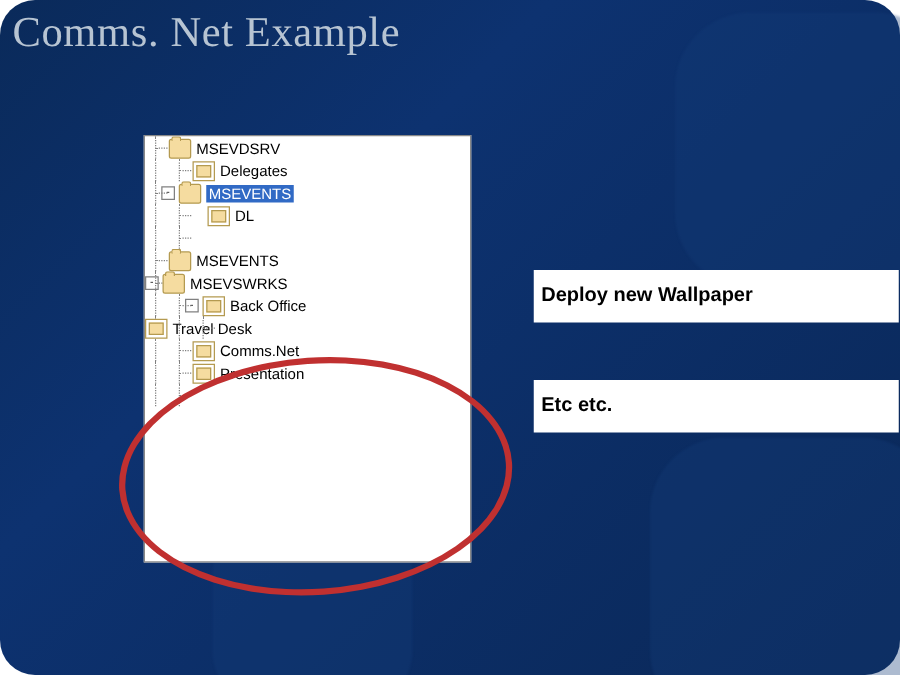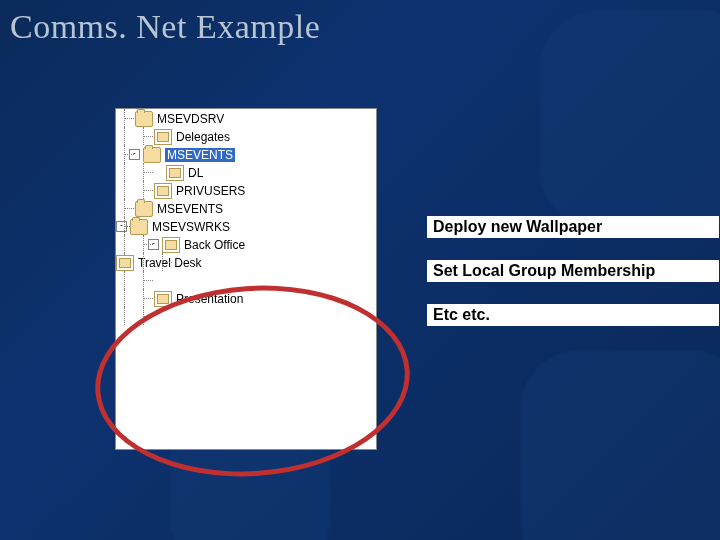--- a/index.html
+++ b/index.html
@@ -1,62 +1,61 @@
 <!DOCTYPE html>
 <html><head>
 <meta charset="utf-8">
 <style>
 html,body{margin:0;padding:0;width:720px;height:540px;overflow:hidden;font-family:"Times New Roman",serif;}
-.slide{position:relative;width:720px;height:540px;background:linear-gradient(135deg,#0a2a5a 0%,#0d3270 35%,#0a2858 100%);}
+.slide{position:relative;width:720px;height:540px;background:linear-gradient(135deg,#0a2a5a 0%,#0d3270 35%,#0a2858 100%);border-radius:28px;}
 .blob{position:absolute;border-radius:80px;background:rgba(20,60,120,.35);filter:blur(1px);}
 .blob.b1{width:220px;height:220px;right:-40px;top:10px;border-radius:60px;}
 .blob.b2{width:230px;height:230px;right:-30px;bottom:-40px;border-radius:60px;}
 .blob.b3{width:160px;height:160px;left:170px;bottom:-30px;border-radius:50px;}
 .title{position:absolute;left:10px;top:8px;color:#b7c4d2;font-size:34px;letter-spacing:.5px;}
 .tree{position:absolute;left:115px;top:108px;width:260px;height:340px;background:#fff;font-family:Tahoma,Arial,sans-serif;font-size:12px;color:#000;border:1px solid #888;overflow:hidden;}
 .row{position:relative;height:18px;line-height:18px;white-space:nowrap;}
 .row .line-vert{position:absolute;left:0;top:0;width:1px;height:18px;border-left:1px dotted #808080;}
 .row .line-horz{position:absolute;top:9px;height:1px;border-top:1px dotted #808080;}
 .exp{display:inline-block;width:9px;height:9px;border:1px solid #808080;background:#fff;font:8px/7px monospace;text-align:center;color:#000;margin-right:3px;vertical-align:middle;}
 .icon{display:inline-block;width:16px;height:14px;vertical-align:middle;margin-right:4px;position:relative;}
 .icon.folder{background:#f5dca0;border:1px solid #b49a50;border-radius:2px;}
 .icon.folder::before{content:"";position:absolute;left:1px;top:-3px;width:6px;height:3px;background:#f5dca0;border:1px solid #b49a50;border-bottom:none;border-radius:2px 2px 0 0;}
 .icon.ou{background:#fff;border:1px solid #b49a50;}
 .icon.ou::before{content:"";position:absolute;left:2px;top:2px;width:10px;height:8px;background:#f5dca0;border:1px solid #b49a50;}
 .lbl{vertical-align:middle;}
 .sel .lbl{background:#316ac5;color:#fff;padding:0 2px;}
 .circle{position:absolute;left:95px;top:286px;width:305px;height:180px;border:5px solid #c03030;border-radius:50%;transform:rotate(-4deg);pointer-events:none;}
-.anno{position:absolute;left:427px;width:280px;color:#000;background:#fff;font-family:Arial,sans-serif;font-size:16px;font-weight:700;padding:2px 6px;}
+.anno{position:absolute;left:427px;width:280px;color:#000;background:#fff;font-family:Arial,sans-serif;font-size:16px;font-weight:700;padding:12px 6px;}
 .anno.a1{top:216px;}
 .anno.a2{top:260px;}
 .anno.a3{top:304px;}
 </style>
 </head>
 <body>
 
 <div class="slide">
   <div class="blob b1"></div>
   <div class="blob b2"></div>
   <div class="blob b3"></div>
 
   <div class="title">Comms. Net Example</div>
 
   <div class="tree" id="tree">
       <div class="row"><span class="line-vert" style="left: 8px;"></span><span class="line-horz" style="left: 8px; width: 10px;"></span><span style="padding-left: 19px;"><span class="icon folder"></span><span class="lbl">MSEVDSRV</span></span></div>
       <div class="row"><span class="line-vert" style="left: 8px;"></span><span class="line-vert" style="left: 27px;"></span><span class="line-horz" style="left: 27px; width: 10px;"></span><span style="padding-left: 38px;"><span class="icon ou"></span><span class="lbl">Delegates</span></span></div>
       <div class="row sel"><span class="line-vert" style="left: 8px;"></span><span class="line-horz" style="left: 8px; width: 10px;"></span><span style="padding-left: 13px;"><span class="exp">-</span><span class="icon folder"></span><span class="lbl">MSEVENTS</span></span></div>
       <div class="row"><span class="line-vert" style="left: 8px;"></span><span class="line-vert" style="left: 27px;"></span><span class="line-horz" style="left: 27px; width: 10px;"></span><span style="padding-left: 38px; margin-left: 12px;"><span class="icon ou"></span><span class="lbl">DL</span></span></div>
-      <div class="row"><span class="line-vert" style="left: 8px;"></span><span class="line-vert" style="left: 27px;"></span><span class="line-horz" style="left: 27px; width: 10px;"></span><span style="padding-left: 38px;"><span class="icon ou"></span><span class="lbl">PRIVUSERS</span></span></div>
+      <div class="row"><span class="line-vert" style="left: 8px;"></span><span class="line-vert" style="left: 27px;"></span><span class="line-horz" style="left: 27px; width: 10px;"></span></div>
       <div class="row"><span class="line-vert" style="left: 8px;"></span><span class="line-horz" style="left: 8px; width: 10px;"></span><span style="padding-left: 19px;"><span class="icon folder"></span><span class="lbl">MSEVENTS</span></span></div>
       <div class="row"><span class="line-vert" style="left: 8px;"></span><span class="line-horz" style="left: 8px; width: 10px;"></span><span style=""><span class="exp">-</span><span class="icon folder"></span><span class="lbl">MSEVSWRKS</span></span></div>
       <div class="row"><span class="line-vert" style="left: 8px;"></span><span class="line-vert" style="left: 27px;"></span><span class="line-horz" style="left: 27px; width: 10px;"></span><span style="padding-left: 32px;"><span class="exp">-</span><span class="icon ou"></span><span class="lbl">Back Office</span></span></div>
       <div class="row"><span class="line-vert" style="left: 8px;"></span><span class="line-vert" style="left: 27px;"></span><span class="line-vert" style="left: 46px;"></span><span class="line-horz" style="left: 46px; width: 10px;"></span><span style=""><span class="icon ou"></span><span class="lbl">Travel Desk</span></span></div>
-      <div class="row"><span class="line-vert" style="left: 8px;"></span><span class="line-vert" style="left: 27px;"></span><span class="line-horz" style="left: 27px; width: 10px;"></span></div>
+      <div class="row"><span class="line-vert" style="left: 8px;"></span><span class="line-vert" style="left: 27px;"></span><span class="line-horz" style="left: 27px; width: 10px;"></span><span style="padding-left: 38px;"><span class="icon ou"></span><span class="lbl">Comms.Net</span></span></div>
       <div class="row"><span class="line-vert" style="left: 8px;"></span><span class="line-vert" style="left: 27px;"></span><span class="line-horz" style="left: 27px; width: 10px;"></span><span style="padding-left: 38px;"><span class="icon ou"></span><span class="lbl">Presentation</span></span></div>
       <div class="row"><span class="line-vert" style="left: 8px;"></span><span class="line-vert" style="left: 27px;"></span><span class="line-horz" style="left: 27px; width: 10px;"></span></div>
     </div>
 
   <div class="circle"></div>
 
   <div class="anno a1">Deploy new Wallpaper</div>
-  <div class="anno a2">Set Local Group Membership</div>
   <div class="anno a3">Etc etc.</div>
 </div>
 
 </body></html>

